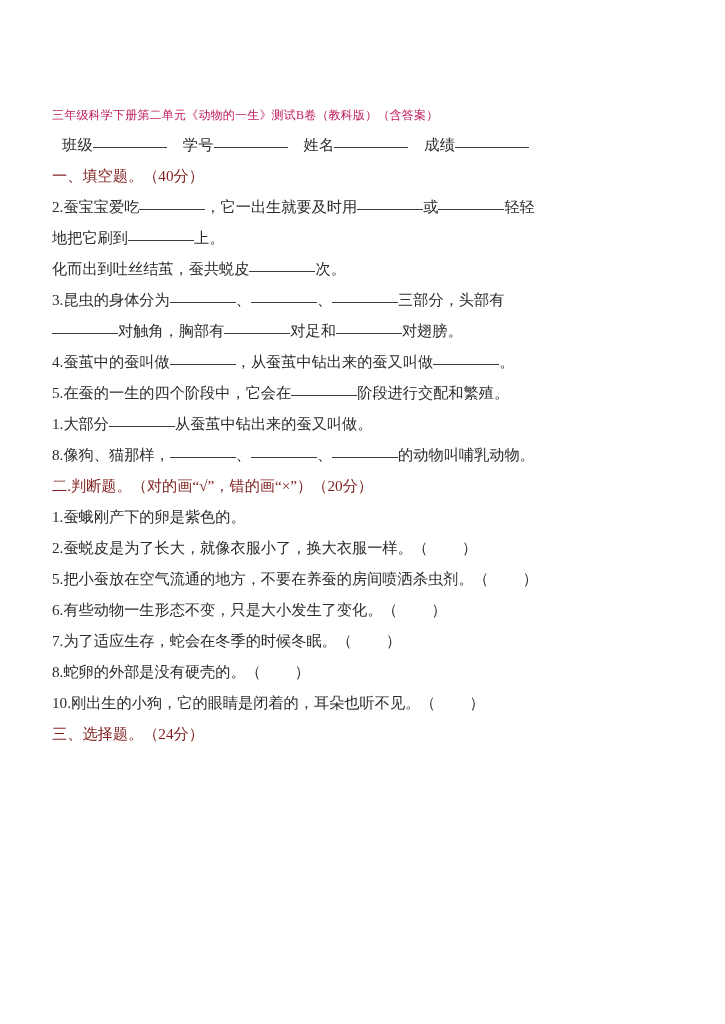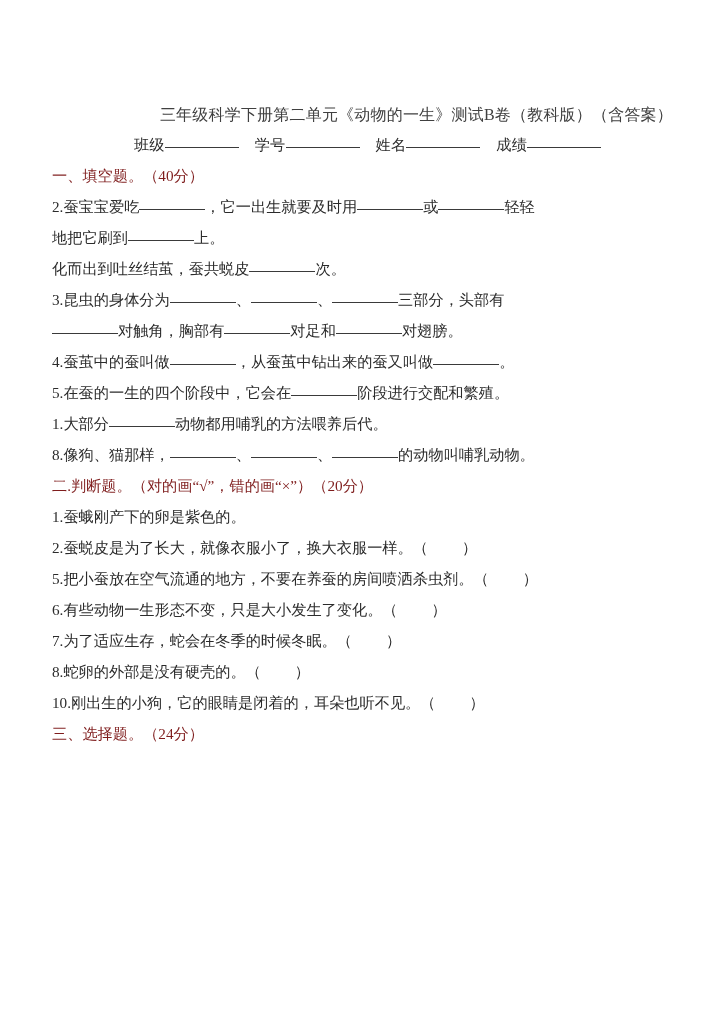--- a/index.html
+++ b/index.html
@@ -21,32 +21,31 @@
     position: relative;
     width: 725px;
     height: 1024px;
     box-sizing: border-box;
     padding: 100px 52px 0 52px;
     background: #ffffff;
   }
 
   
   .doc-title {
-    font-size: 16px;
+    font-size: 12px;
     line-height: 30px;
-    text-align: right;
+    text-align: left;
     letter-spacing: 0.2px;
     white-space: nowrap;
-    color: #404040;
+    color: #be185d;
   }
 
   .info-line {
     font-size: 15.2px;
     line-height: 30px;
-    text-align: center;
     letter-spacing: 0.2px;
     white-space: nowrap;
     color: #2b2b2b;
     padding-left: 10px;
   }
   .info-line .field { margin-right: 16px; }
   .info-line .field:last-child { margin-right: 0; }
 
   
   .section-head {
@@ -93,21 +92,21 @@
 
   <div id="body-content">
       <div class="section-head">一、填空题。（40分）</div>
       <div class="q-line"><span>2.蚕宝宝爱吃</span><span class="blank w-md"></span><span>，它一出生就要及时用</span><span class="blank w-md"></span><span>或</span><span class="blank w-md"></span><span>轻轻</span></div>
       <div class="q-line indent"><span>地把它刷到</span><span class="blank w-md"></span><span>上。</span></div>
       <div class="q-line indent"><span>化而出到吐丝结茧，蚕共蜕皮</span><span class="blank w-md"></span><span>次。</span></div>
       <div class="q-line"><span>3.昆虫的身体分为</span><span class="blank w-md"></span><span>、</span><span class="blank w-md"></span><span>、</span><span class="blank w-md"></span><span>三部分，头部有</span></div>
       <div class="q-line indent"><span class="blank w-md"></span><span>对触角，胸部有</span><span class="blank w-md"></span><span>对足和</span><span class="blank w-md"></span><span>对翅膀。</span></div>
       <div class="q-line"><span>4.蚕茧中的蚕叫做</span><span class="blank w-md"></span><span>，从蚕茧中钻出来的蚕又叫做</span><span class="blank w-md"></span><span>。</span></div>
       <div class="q-line"><span>5.在蚕的一生的四个阶段中，它会在</span><span class="blank w-md"></span><span>阶段进行交配和繁殖。</span></div>
-      <div class="q-line"><span>1.大部分</span><span class="blank w-md"></span><span>动物都用哺乳的方法喂养后代。</span></div>
+      <div class="q-line"><span>1.大部分</span><span class="blank w-md"></span><span>从蚕茧中钻出来的蚕又叫做。</span></div>
       <div class="q-line"><span>8.像狗、猫那样，</span><span class="blank w-md"></span><span>、</span><span class="blank w-md"></span><span>、</span><span class="blank w-md"></span><span>的动物叫哺乳动物。</span></div>
       <div class="section-head">二.判断题。（对的画“√”，错的画“×”）（20分）</div>
       <div class="q-line"><span>1.蚕蛾刚产下的卵是紫色的。</span></div>
       <div class="q-line"><span>2.蚕蜕皮是为了长大，就像衣服小了，换大衣服一样。</span><span class="tf-box">（<span class="tf-gap"></span>）</span></div>
       <div class="q-line"><span>5.把小蚕放在空气流通的地方，不要在养蚕的房间喷洒杀虫剂。</span><span class="tf-box">（<span class="tf-gap"></span>）</span></div>
       <div class="q-line"><span>6.有些动物一生形态不变，只是大小发生了变化。</span><span class="tf-box">（<span class="tf-gap"></span>）</span></div>
       <div class="q-line"><span>7.为了适应生存，蛇会在冬季的时候冬眠。</span><span class="tf-box">（<span class="tf-gap"></span>）</span></div>
       <div class="q-line"><span>8.蛇卵的外部是没有硬壳的。</span><span class="tf-box">（<span class="tf-gap"></span>）</span></div>
       <div class="q-line"><span>10.刚出生的小狗，它的眼睛是闭着的，耳朵也听不见。</span><span class="tf-box">（<span class="tf-gap"></span>）</span></div>
       <div class="section-head">三、选择题。（24分）</div>

